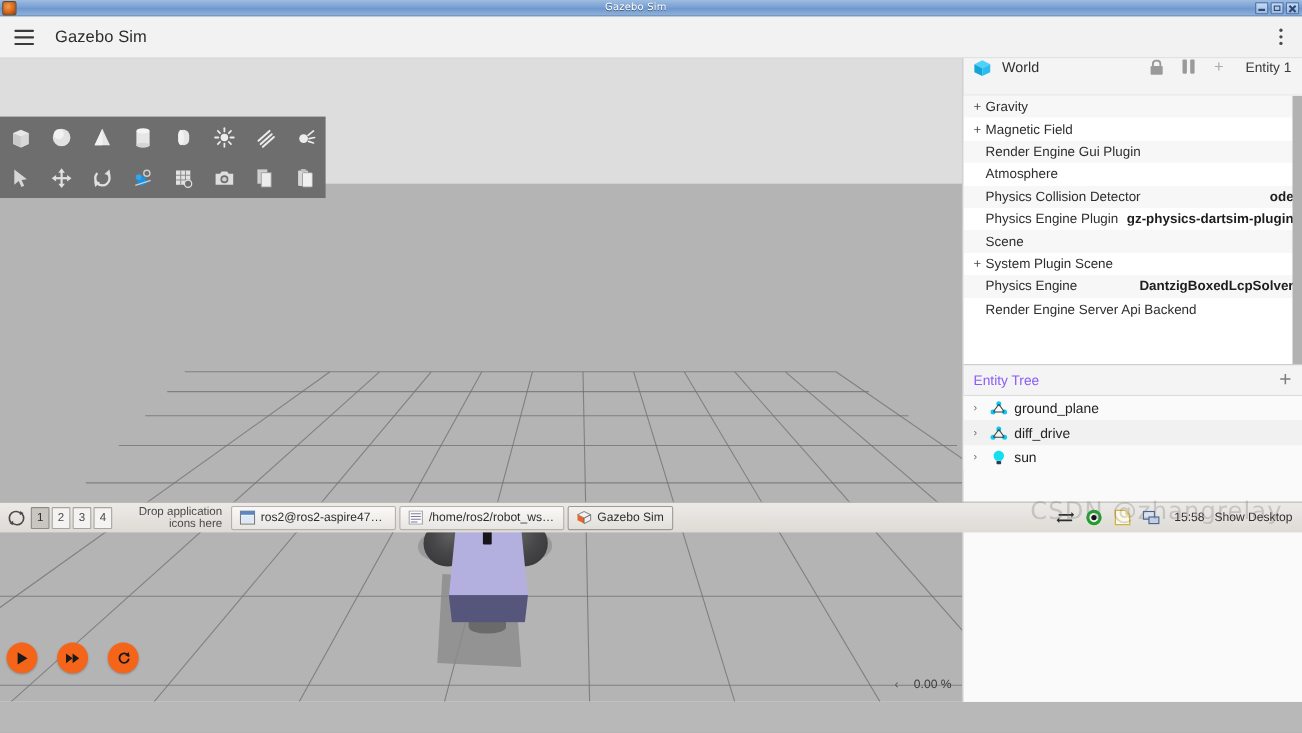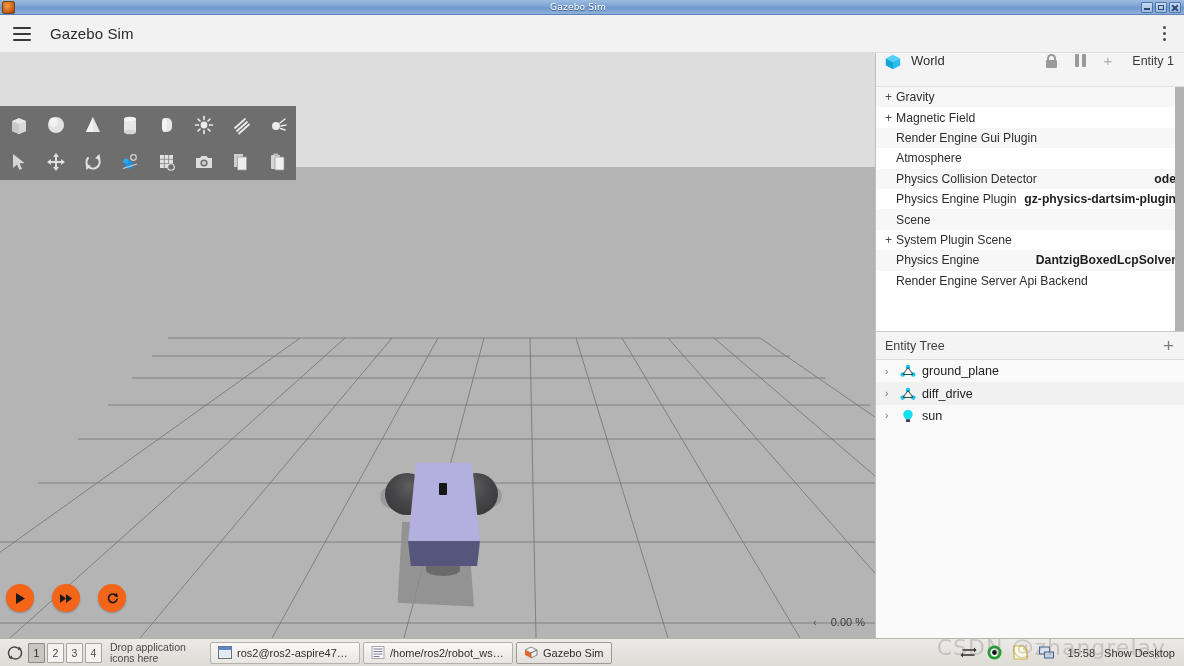--- a/index.html
+++ b/index.html
@@ -2,21 +2,21 @@
 <html><head>
 <meta charset="utf-8">
 <style>
   * { margin:0; padding:0; box-sizing:border-box; }
   html,body { width:1184px; height:666px; overflow:hidden; }
   body {
     font-family:"Liberation Sans", sans-serif;
     background:#b8b8b8;
     -webkit-font-smoothing:antialiased;
   }
-  #root { position:relative; width:1184px; height:666px;text-decoration:underline; }
+  #root { position:relative; width:1184px; height:484px;text-decoration:underline; }
 
   
   .wm-titlebar {
     position:absolute; left:0; top:0; width:1184px; height:15px;
     background:linear-gradient(to bottom,#9dbce0 0%,#7ba2d4 45%,#6f98cd 55%,#8fb2dc 100%);
     border-bottom:1px solid #5b83b8;
     display:flex; align-items:center;
   }
   .wm-icon {
     width:13px; height:13px; margin-left:2px; flex:0 0 auto;
@@ -169,21 +169,21 @@
   .prop-name { flex:0 0 auto; }
   .prop-value { margin-left:auto; font-weight:bold; color:#1e1e1e; font-size:12.2px; }
   .panel-scroll {
     position:absolute; right:0; top:0; width:9px; height:245px; background:#b2b2b2;
   }
 
   .et-header {
     height:28px; display:flex; align-items:center; padding:0 10px 0 9px;
     background:#f4f4f4; border-bottom:1px solid #dcdcdc;
   }
-  .et-title { font-size:12.5px; color:#404040; }
+  .et-title { font-size:12.5px; color:#8b5cf6; }
   .et-plus { margin-left:auto; font-size:19px; color:#7d7d7d; line-height:1; cursor:pointer; }
   .et-list { flex:1 1 auto; background:#fafafa; }
   .et-row {
     height:22.4px; display:flex; align-items:center; gap:6px; padding-left:9px;
     font-size:12.6px; color:#232323;
   }
   .et-row:nth-child(even) { background:#f1f1f1; }
   .et-row:nth-child(odd) { background:#fafafa; }
   .et-arrow { color:#6e6e6e; font-size:10px; width:9px; flex:0 0 auto; }
   .et-icon { width:16px; height:14px; flex:0 0 auto; }
@@ -197,21 +197,21 @@
   }
   .tb-switch-icon { width:18px; height:18px; margin:0 4px 0 2px; flex:0 0 auto; }
   .pager { display:flex; gap:2px; flex:0 0 auto; }
   .pg {
     width:17px; height:20px; border:1px solid #a8a5a0; background:#f4f3f1;
     font-size:10.5px; color:#4a4a4a; display:flex; align-items:center; justify-content:center;
     cursor:pointer; border-radius:1px;
   }
   .pg.active { background:#c9c6c1; border-color:#8d8a85; color:#2b2b2b; }
   .drop-hint {
-    font-size:10.5px; color:#4a4a4a; text-align:left; line-height:11px;
+    font-size:10.5px; color:#4a4a4a; text-align:right; line-height:11px;
     margin:0 8px; flex:0 0 auto; width:92px;
   }
   .task-btn {
     display:flex; align-items:center; gap:5px; height:22px;
     border:1px solid #b5b2ad; background:linear-gradient(to bottom,#faf9f7,#e8e6e2);
     border-radius:2px; padding:0 7px; font-size:11px; color:#2e2e2e;
     max-width:150px; overflow:hidden; white-space:nowrap; margin-right:3px; cursor:pointer;
   }
   .task-btn.active { background:linear-gradient(to bottom,#f3f1ee,#e2e0db); border-color:#9d9a95; }
   .task-btn .tico { width:14px; height:13px; flex:0 0 auto; }

